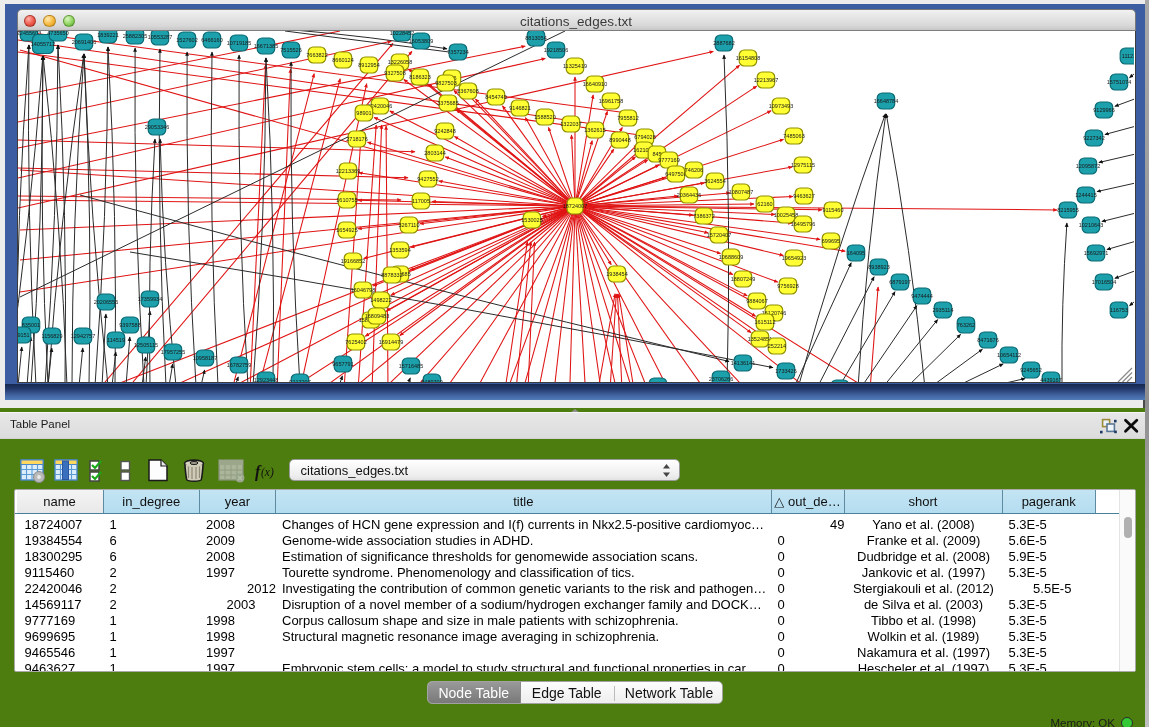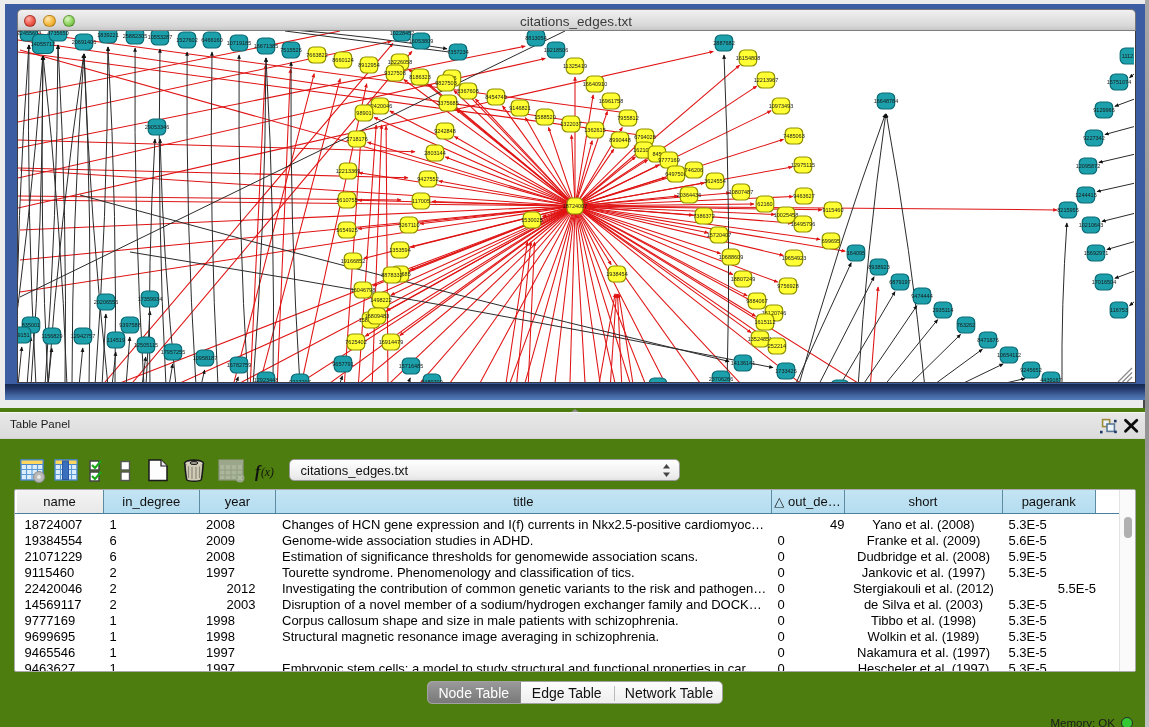--- a/index.html
+++ b/index.html
@@ -634,45 +634,45 @@
         <div class="row" style="top:42.5px">
           <div class="c" style="left:1.5px;width:87px;text-align:left;padding-left:8px">19384554</div>
           <div class="c" style="left:88.5px;width:96.5px;text-align:left;padding-left:6px">6</div>
           <div class="c" style="left:185px;width:76px;text-align:left;padding-left:6px">2009</div>
           <div class="c" style="left:261px;width:495.5px;text-align:left;padding-left:6px">Genome-wide association studies in ADHD.</div>
           <div class="c" style="left:756.5px;width:73px;text-align:left;padding-left:6px">0</div>
           <div class="c" style="left:829.5px;width:158px;text-align:center;padding-left:0px">Franke et al. (2009)</div>
           <div class="c" style="left:987.5px;width:93.5px;text-align:left;padding-left:6px">5.6E-5</div>
         </div>
         <div class="row" style="top:58.5px">
-          <div class="c" style="left:1.5px;width:87px;text-align:left;padding-left:8px">21071229</div>
+          <div class="c" style="left:1.5px;width:87px;text-align:left;padding-left:8px">18300295</div>
           <div class="c" style="left:88.5px;width:96.5px;text-align:left;padding-left:6px">6</div>
           <div class="c" style="left:185px;width:76px;text-align:left;padding-left:6px">2008</div>
           <div class="c" style="left:261px;width:495.5px;text-align:left;padding-left:6px">Estimation of significance thresholds for genomewide association scans.</div>
           <div class="c" style="left:756.5px;width:73px;text-align:left;padding-left:6px">0</div>
           <div class="c" style="left:829.5px;width:158px;text-align:center;padding-left:0px">Dudbridge et al. (2008)</div>
           <div class="c" style="left:987.5px;width:93.5px;text-align:left;padding-left:6px">5.9E-5</div>
         </div>
         <div class="row" style="top:74.5px">
           <div class="c" style="left:1.5px;width:87px;text-align:left;padding-left:8px">9115460</div>
           <div class="c" style="left:88.5px;width:96.5px;text-align:left;padding-left:6px">2</div>
           <div class="c" style="left:185px;width:76px;text-align:left;padding-left:6px">1997</div>
           <div class="c" style="left:261px;width:495.5px;text-align:left;padding-left:6px">Tourette syndrome. Phenomenology and classification of tics.</div>
           <div class="c" style="left:756.5px;width:73px;text-align:left;padding-left:6px">0</div>
           <div class="c" style="left:829.5px;width:158px;text-align:center;padding-left:0px">Jankovic et al. (1997)</div>
           <div class="c" style="left:987.5px;width:93.5px;text-align:left;padding-left:6px">5.3E-5</div>
         </div>
         <div class="row" style="top:90.5px">
           <div class="c" style="left:1.5px;width:87px;text-align:left;padding-left:8px">22420046</div>
           <div class="c" style="left:88.5px;width:96.5px;text-align:left;padding-left:6px">2</div>
-          <div class="c" style="left:185px;width:76px;text-align:center;padding-left:6px">2012</div>
+          <div class="c" style="left:185px;width:76px;text-align:right;padding-left:6px">2012</div>
           <div class="c" style="left:261px;width:495.5px;text-align:left;padding-left:6px">Investigating the contribution of common genetic variants to the risk and pathogen…</div>
           <div class="c" style="left:756.5px;width:73px;text-align:left;padding-left:6px">0</div>
           <div class="c" style="left:829.5px;width:158px;text-align:center;padding-left:0px">Stergiakouli et al. (2012)</div>
-          <div class="c" style="left:987.5px;width:93.5px;text-align:right;padding-left:6px">5.5E-5</div>
+          <div class="c" style="left:987.5px;width:93.5px;text-align:center;padding-left:6px">5.5E-5</div>
         </div>
         <div class="row" style="top:106.5px">
           <div class="c" style="left:1.5px;width:87px;text-align:left;padding-left:8px">14569117</div>
           <div class="c" style="left:88.5px;width:96.5px;text-align:left;padding-left:6px">2</div>
           <div class="c" style="left:185px;width:76px;text-align:center;padding-left:6px">2003</div>
           <div class="c" style="left:261px;width:495.5px;text-align:left;padding-left:6px">Disruption of a novel member of a sodium/hydrogen exchanger family and DOCK…</div>
           <div class="c" style="left:756.5px;width:73px;text-align:left;padding-left:6px">0</div>
           <div class="c" style="left:829.5px;width:158px;text-align:center;padding-left:0px">de Silva et al. (2003)</div>
           <div class="c" style="left:987.5px;width:93.5px;text-align:left;padding-left:6px">5.3E-5</div>
         </div>

